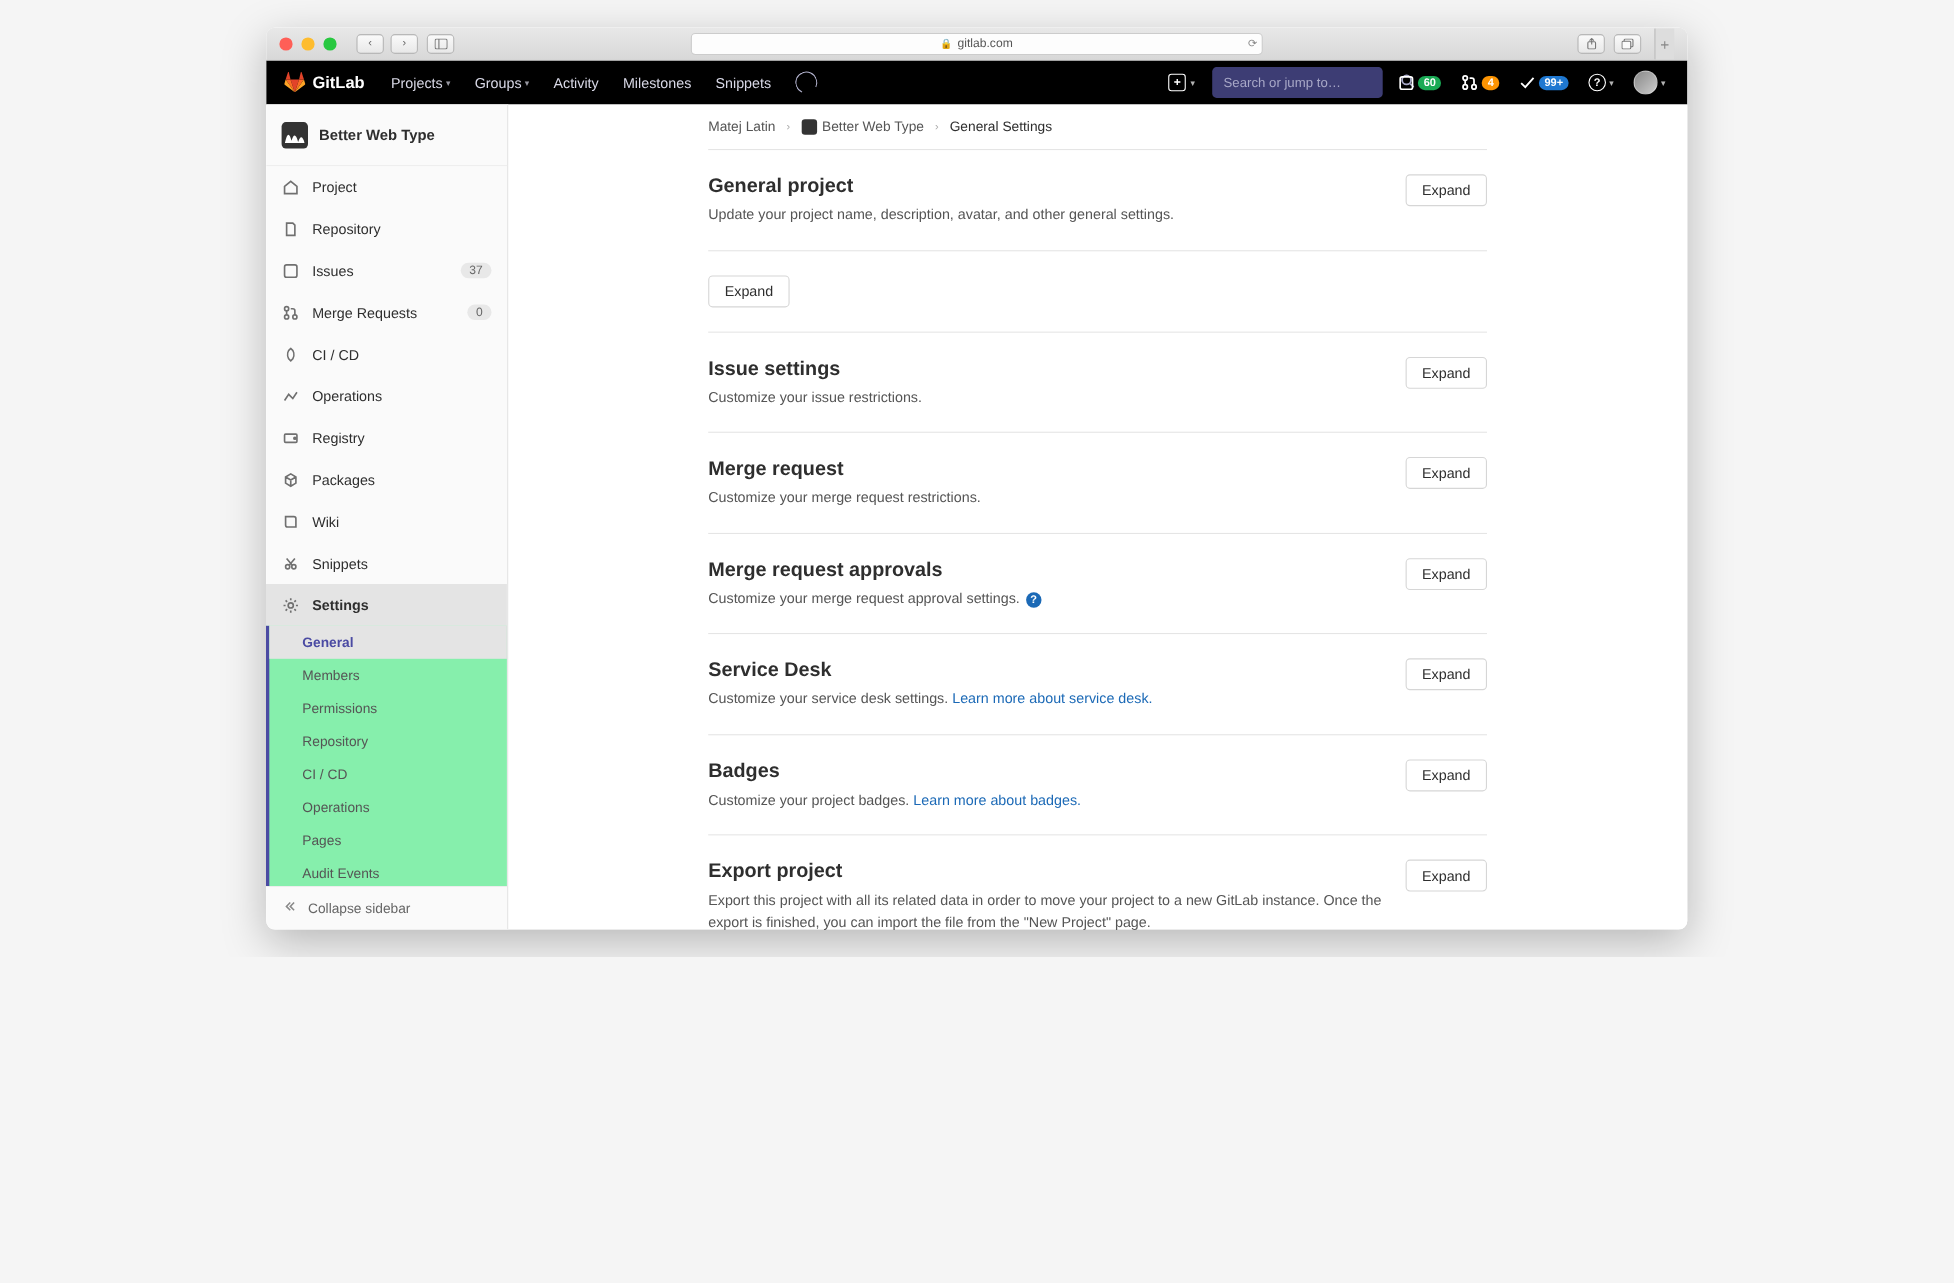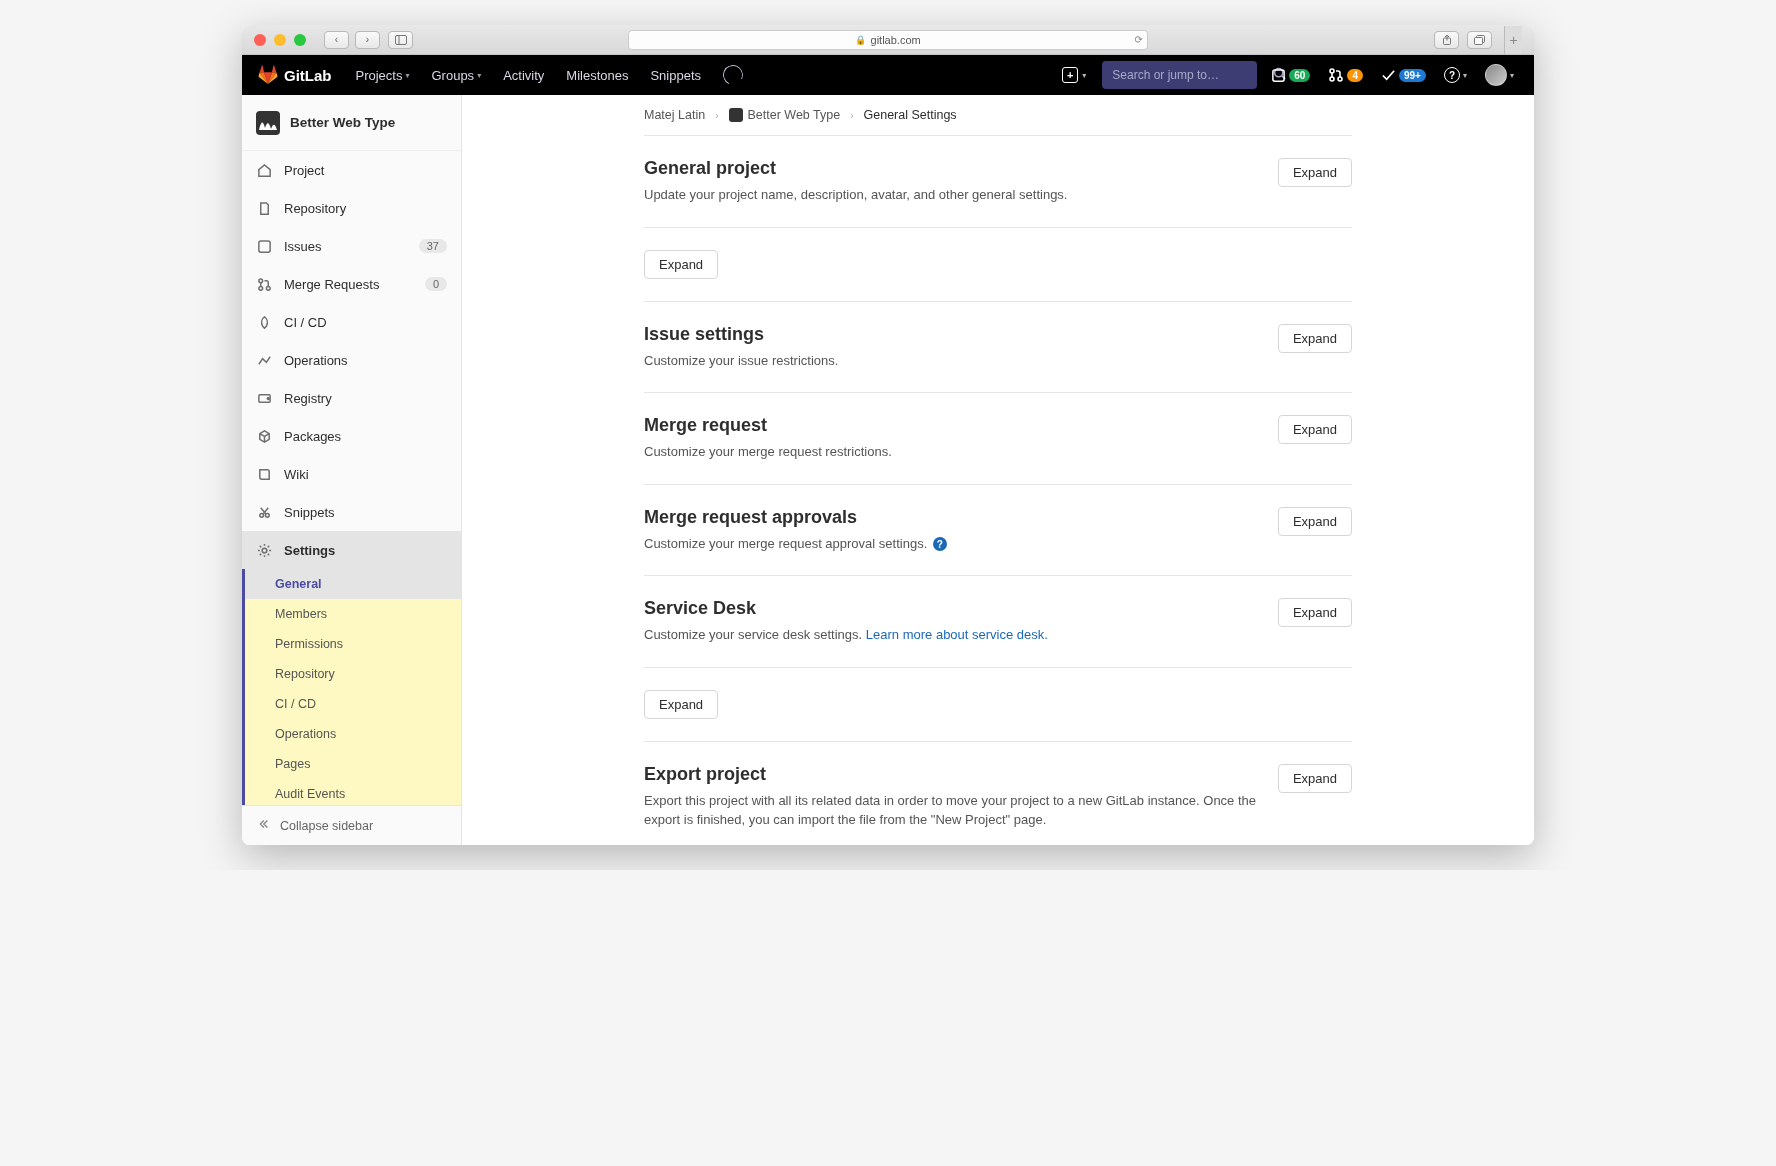--- a/index.html
+++ b/index.html
@@ -74,21 +74,21 @@
   .sidebar { width:220px; background:#fafafa; border-right:1px solid #e5e5e5; display:flex; flex-direction:column;}
   .sb-header { height:56px; display:flex; align-items:center; padding:0 14px; gap:10px; border-bottom:1px solid #eee;}
   .proj-avatar{width:24px;height:24px;background:#333;border-radius:4px;display:flex;align-items:center;justify-content:center;color:#fff;font-size:10px;}
   .proj-name{font-weight:600;font-size:13.5px;color:#2e2e2e;}
   .sb-scroll{flex:1;overflow-y:auto;}
   .sb-item { height:38px; display:flex; align-items:center; padding:0 14px; gap:12px; font-size:13px; color:#2e2e2e; cursor:pointer;}
   .sb-item.active{background:#e4e4e4;font-weight:600;}
   .sb-icon{width:16px;height:16px;display:flex;align-items:center;justify-content:center;color:#666;flex-shrink:0;}
   .sb-icon svg{width:15px;height:15px;stroke:#707070;fill:none;stroke-width:1.6;}
   .sb-count{margin-left:auto;background:#e8e8e8;color:#666;font-size:11px;padding:1px 8px;border-radius:10px;}
-  .sb-sub{background:#fef9c3;border-left:3px solid #4b4ba3;}
+  .sb-sub{background:#86efac;border-left:3px solid #4b4ba3;}
   .sb-sub .sb-subitem{height:30px;display:flex;align-items:center;padding:0 14px 0 30px;font-size:12.5px;color:#555;cursor:pointer;}
   .sb-sub .sb-subitem.active{background:#e4e4e4;color:#4b4ba3;font-weight:600;}
   .sb-footer{height:40px;border-top:1px solid #e5e5e5;display:flex;align-items:center;padding:0 14px;gap:10px;font-size:12.5px;color:#666;cursor:pointer;}
   
   .main { flex:1; overflow-y:auto; padding: 0 0 20px 0;}
   .main-inner{max-width:740px;margin:0 auto;padding:0 16px;}
   .breadcrumbs{height:40px;display:flex;align-items:center;gap:10px;font-size:12.5px;color:#555;}
   .breadcrumbs a{color:#555;text-decoration:none;}
   .breadcrumbs .sep{color:#aaa;font-size:10px;}
   .breadcrumbs .crumb-proj{display:flex;align-items:center;gap:5px;}
@@ -412,20 +412,24 @@
           <button class="expand-btn">Expand</button>
         </div>
         <div class="section">
           <div>
               <h2>Service Desk</h2>
               <p><span>Customize your service desk settings. </span><a href="#">Learn more about service desk.</a></p>
             </div>
           <button class="expand-btn">Expand</button>
         </div>
         <div class="section">
+          <div>
+              <h2>Badges</h2>
+              <p><span>Customize your project badges. </span><a href="#">Learn more about badges.</a></p>
+            </div>
           <button class="expand-btn">Expand</button>
         </div>
         <div class="section">
           <div>
               <h2>Export project</h2>
               <p>Export this project with all its related data in order to move your project to a new GitLab instance. Once the export is finished, you can import the file from the "New Project" page.</p>
             </div>
           <button class="expand-btn">Expand</button>
         </div>
 

